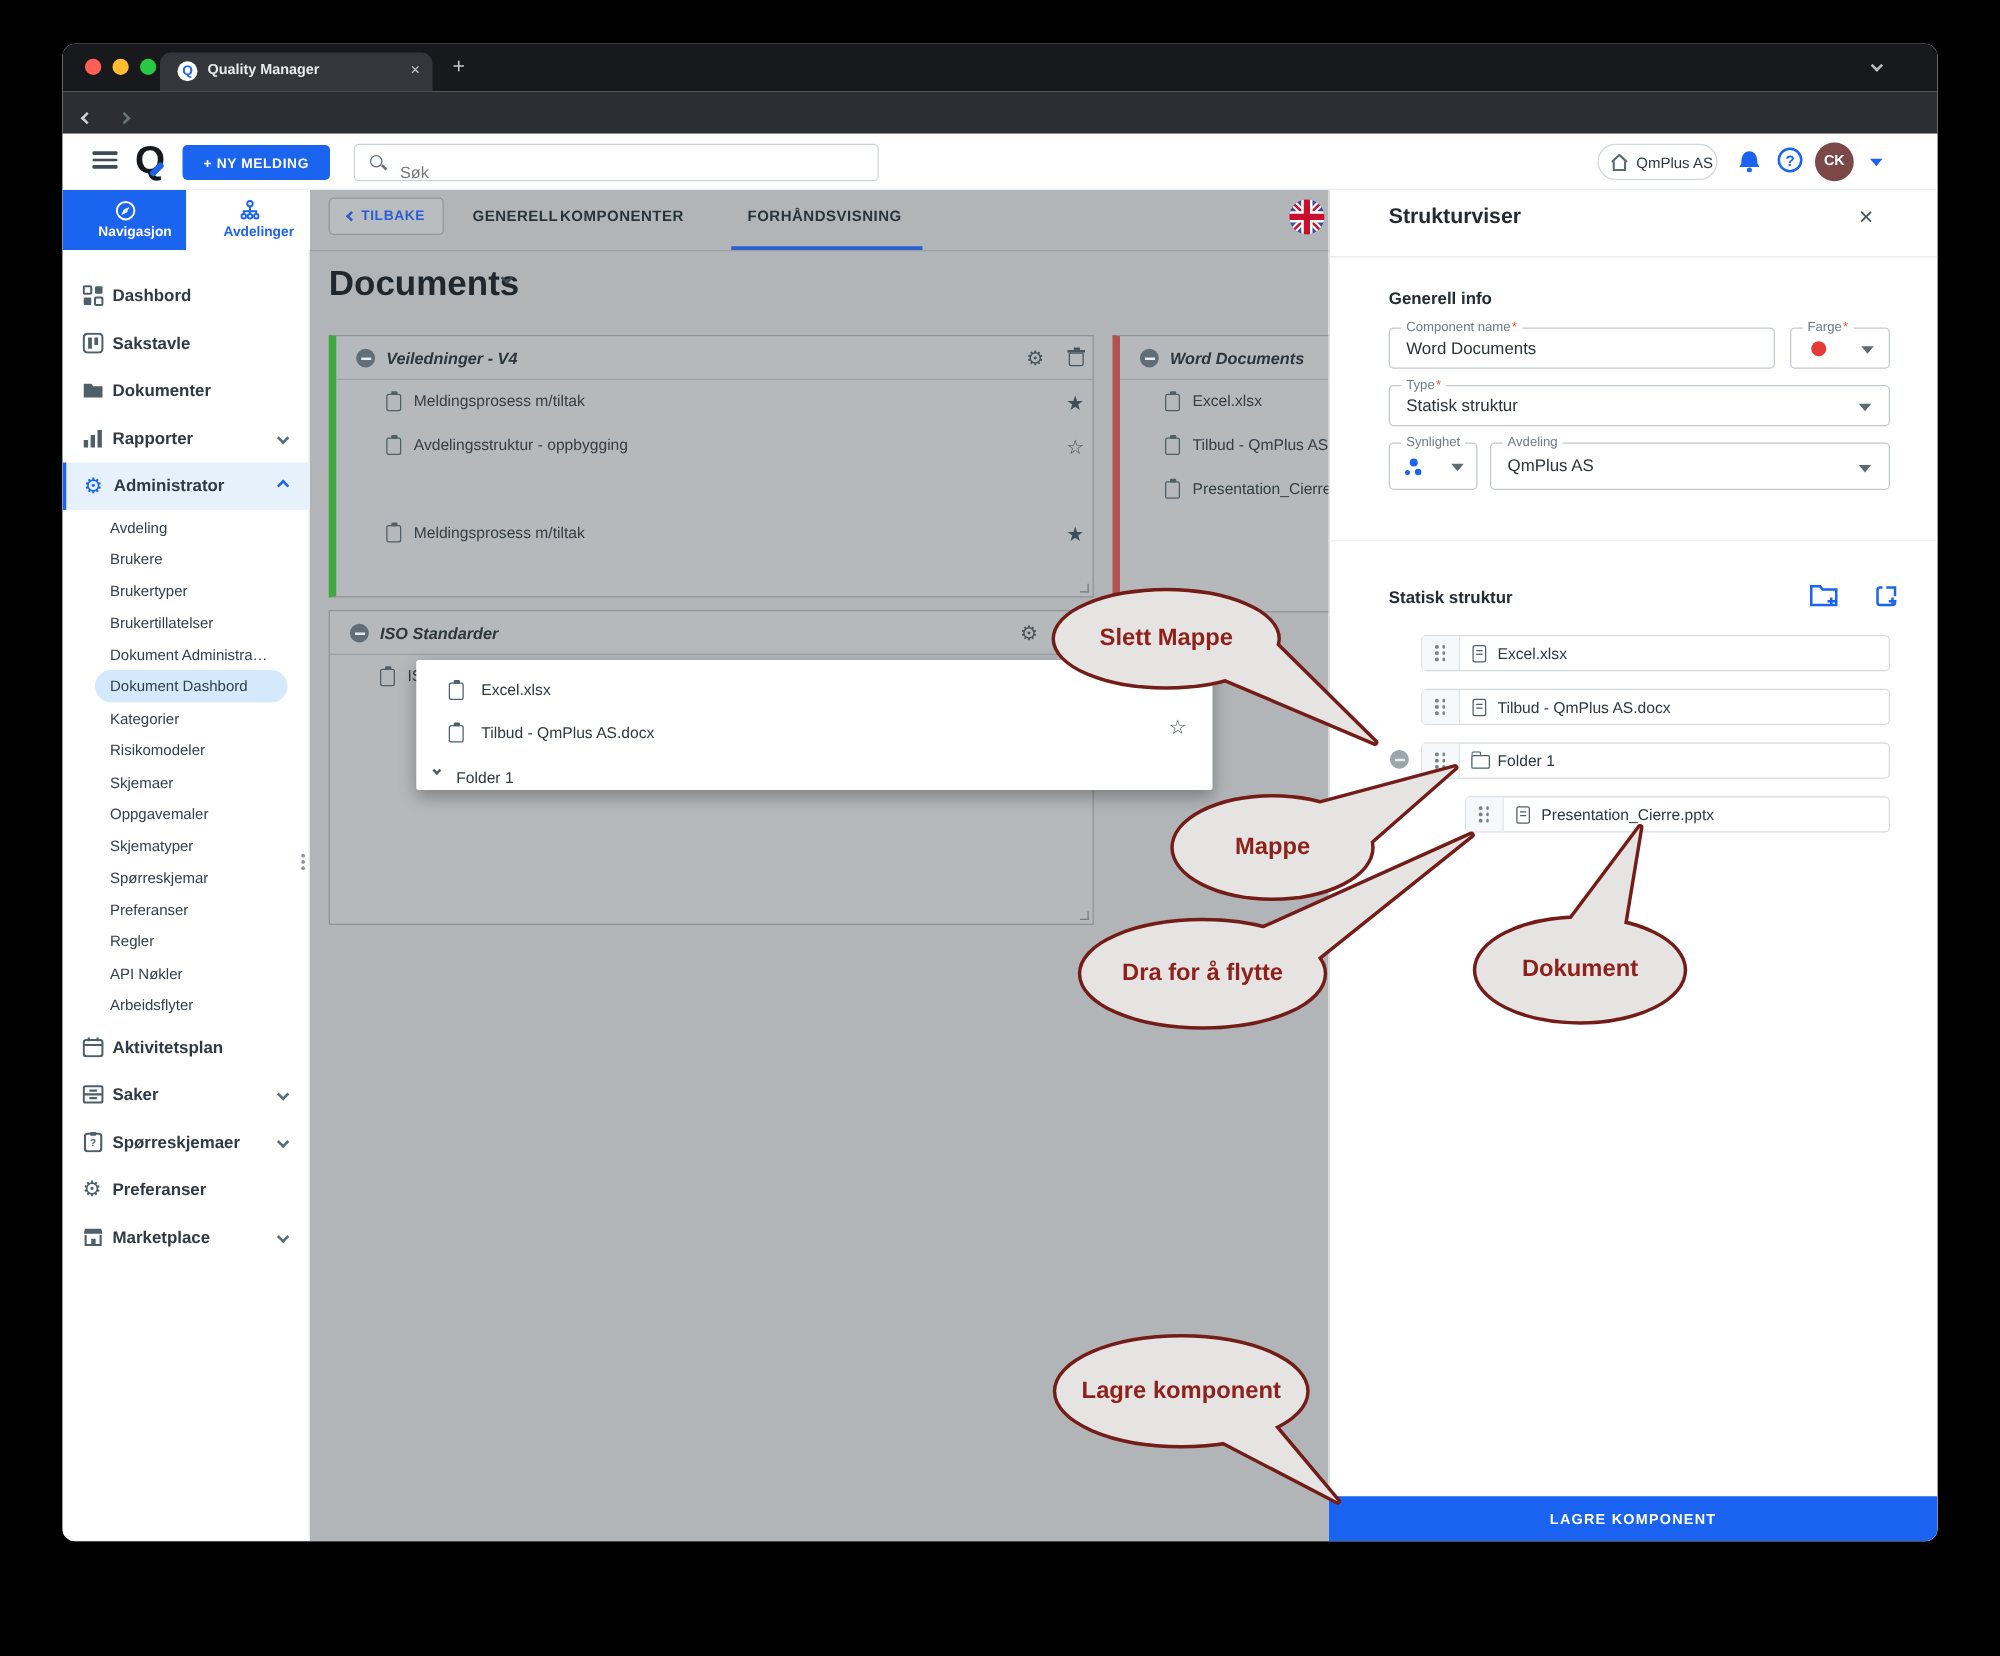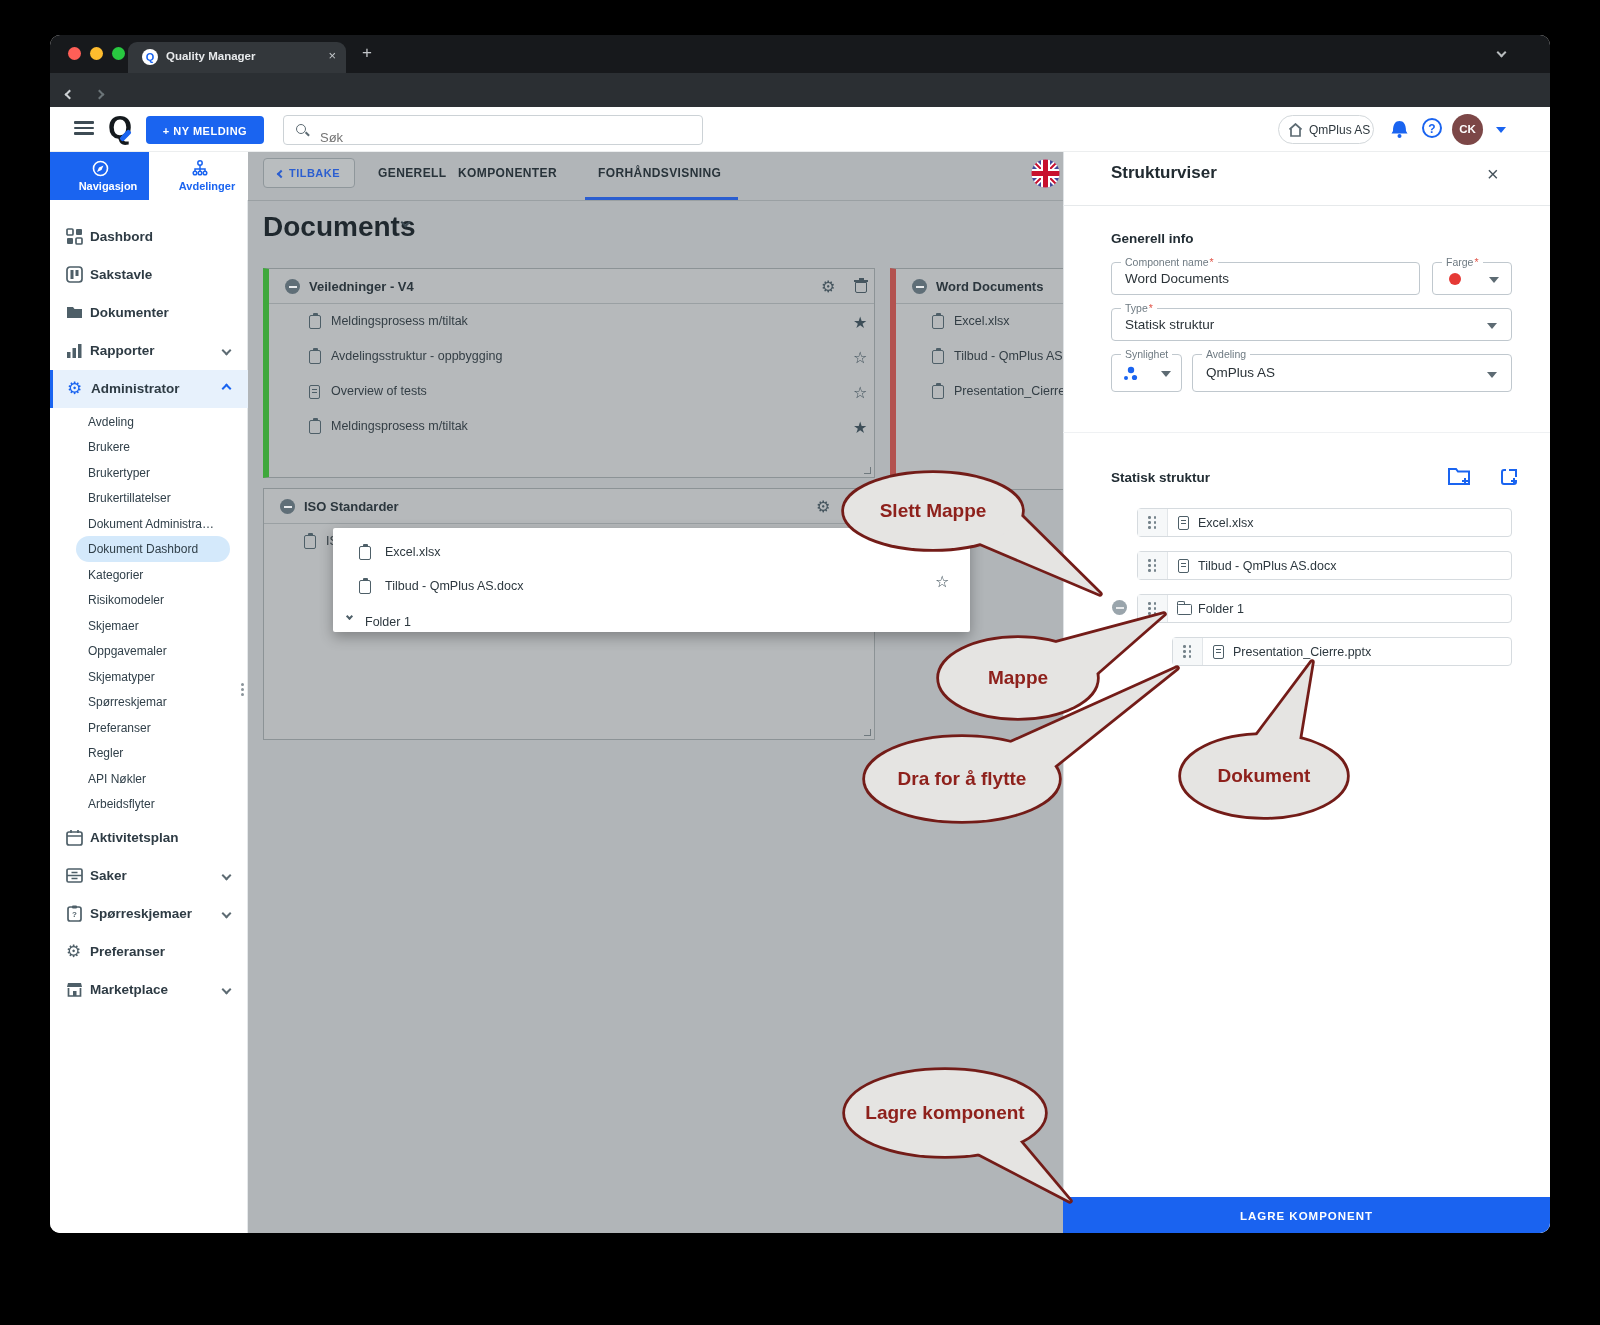--- a/index.html
+++ b/index.html
@@ -61,21 +61,21 @@
   .edge-dots i{display:block;width:3px;height:3px;border-radius:50%;background:#8a949a;margin-bottom:2px;}
   
   .mainbg{position:absolute;left:198px;top:117px;width:815px;height:1081px;background:#b1b5b8;}
   .backbtn{position:absolute;left:213px;top:123px;width:92px;height:30px;border:1px solid #8f979b;border-radius:4px;background:#b9bdbf;color:#2b5ed0;font-size:11px;font-weight:bold;letter-spacing:.5px;line-height:28px;text-align:center;}
   .mtab{position:absolute;top:131px;font-size:12px;font-weight:bold;letter-spacing:.4px;color:#28333a;}
   .tabline{position:absolute;left:535px;top:162px;width:153px;height:3px;background:#2b5ed0;}
   .mdivider{position:absolute;left:198px;top:165px;width:815px;height:1px;background:#9aa0a3;}
   .doctitle{position:absolute;left:213px;top:176px;font-size:28px;font-weight:bold;color:#1f282e;}
   .card{position:absolute;background:#b6b9bb;border:1px solid #8c9396;}
   .cardhead{position:absolute;left:0;top:0;right:0;height:35px;border-bottom:1px solid #9aa0a3;}
-  .cardhead .title{position:absolute;left:40px;top:10px;font-size:13px;font-weight:bold;color:#2b363d;}
+  .cardhead .title{position:absolute;left:40px;top:10px;font-size:13px;font-weight:bold;color:#2b363d;font-style:italic;}
   .minus-c{position:absolute;width:15px;height:15px;border-radius:50%;background:#5f6e77;}
   .minus-c::after{content:"";position:absolute;left:3.5px;top:6.5px;width:8px;height:2px;background:#e8eaec;}
   .crow .lbl{position:absolute;left:62px;top:10px;font-size:12.5px;color:#333e45;white-space:nowrap;}
   .crow{position:absolute;left:0;right:0;height:35px;}
   .clip{position:absolute;width:12px;height:14px;border:1.6px solid #4e5f68;border-radius:2px;}
   .clip::before{content:"";position:absolute;left:2.5px;top:-3px;width:5px;height:3px;background:#4e5f68;border-radius:1px;}
   .docic{position:absolute;width:11px;height:14px;border:1.5px solid #4e5f68;border-radius:2px;}
   .docic::after{content:"";position:absolute;left:1.5px;top:3px;width:5px;height:1.4px;background:#4e5f68;box-shadow:0 3px 0 #4e5f68;}
   .star-f::before{content:"★";}
   .star-o::before{content:"☆";}
@@ -361,21 +361,21 @@
     </div>
     <div class="edge-dots">
         <i></i>
         <i></i>
         <i></i>
       </div>
 
     <div class="mainbg"></div>
     <div class="backbtn"><i class="chev left" style="width:6px;height:6px;margin-right:5px"></i><span>TILBAKE</span></div>
     <span class="mtab" style="left:328px">GENERELL</span>
-    <span class="mtab" style="left:408px">KOMPONENTER</span>
+    <span class="mtab" style="left:398px">KOMPONENTER</span>
     <span class="mtab" style="left:548px">FORHÅNDSVISNING</span>
     <div class="tabline"></div>
     <div class="mdivider"></div>
     <svg class="icon-svg" style="left:981px;top:124px" width="29" height="29" viewBox="0 0 29 29">
       <defs>
           <clipPath id="fc">
             <circle cx="14.5" cy="14.5" r="14"></circle>
           </clipPath>
         </defs>
       <g clip-path="url(#fc)">
@@ -399,25 +399,20 @@
           </span>
       </div>
       <div class="crow" style="top:35px">
         <span class="clip" style="left:40px;top:11px"></span>
         <span class="lbl">Meldingsprosess m/tiltak</span>
         <span class="star star-f" style="left:584px;top:9px"></span>
       </div>
       <div class="crow" style="top:70px">
         <span class="clip" style="left:40px;top:11px"></span>
         <span class="lbl">Avdelingsstruktur - oppbygging</span>
-        <span class="star star-o" style="left:584px;top:9px"></span>
-      </div>
-      <div class="crow" style="top:105px">
-        <span class="docic" style="left:40px;top:11px"></span>
-        <span class="lbl">Overview of tests</span>
         <span class="star star-o" style="left:584px;top:9px"></span>
       </div>
       <div class="crow" style="top:140px">
         <span class="clip" style="left:40px;top:11px"></span>
         <span class="lbl">Meldingsprosess m/tiltak</span>
         <span class="star star-f" style="left:584px;top:9px"></span>
       </div>
       <span class="rsz" style="right:3px;bottom:3px"></span>
     </div>
 

